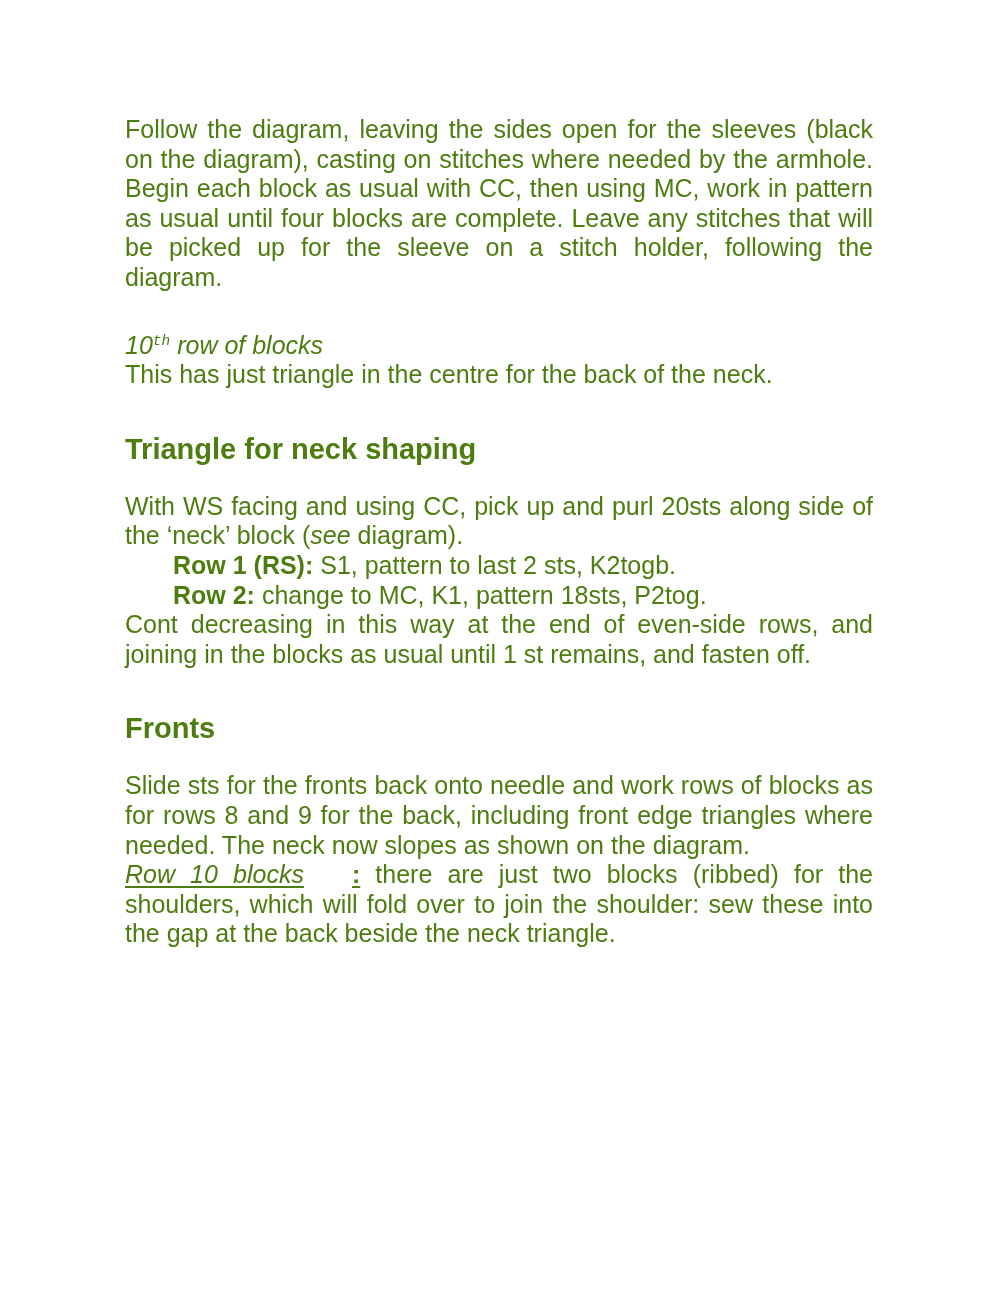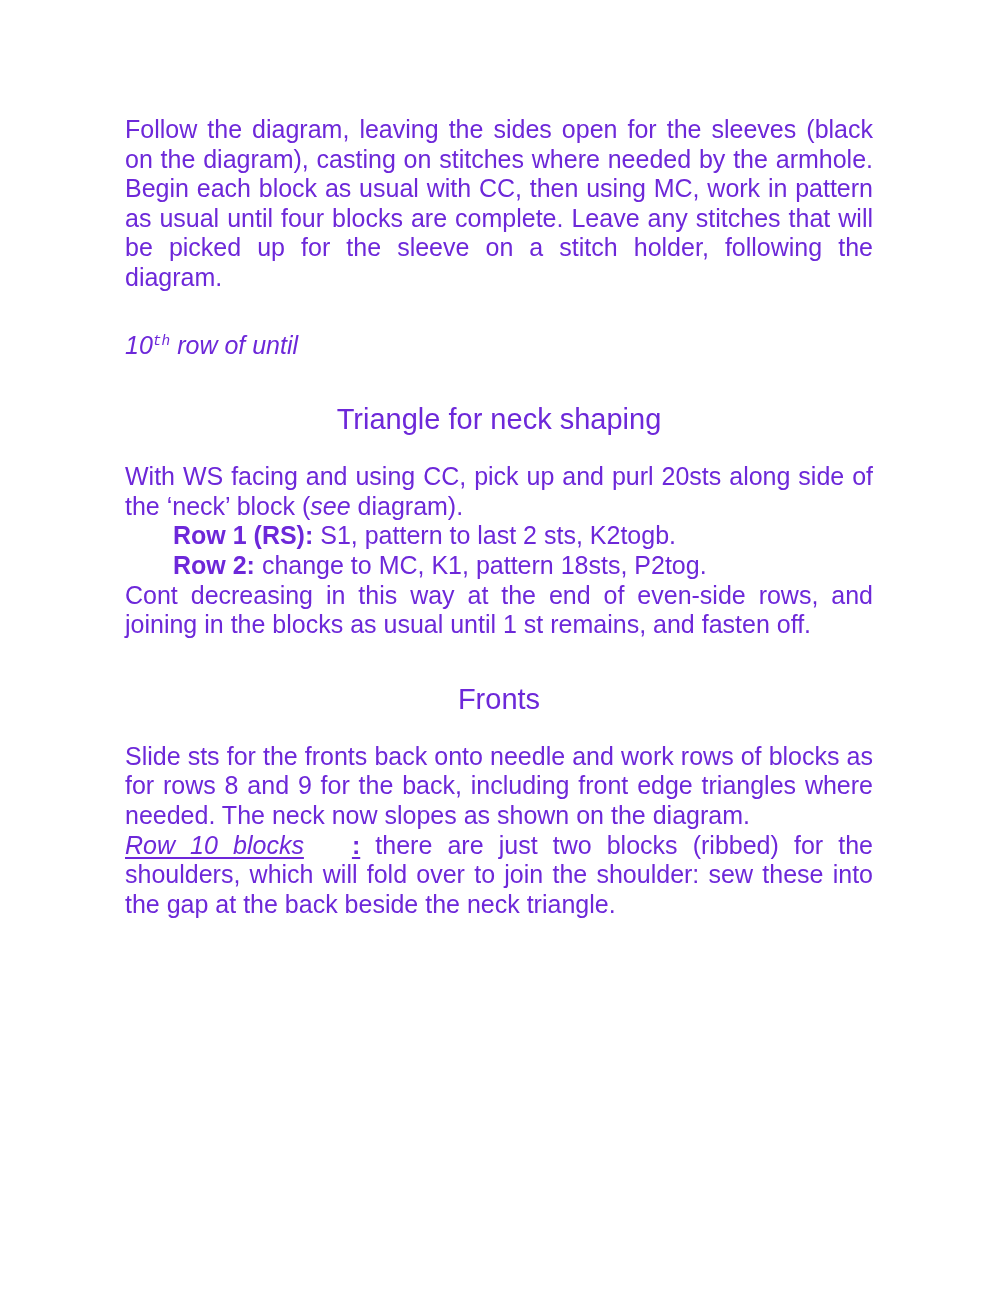--- a/index.html
+++ b/index.html
@@ -5,21 +5,21 @@
   html, body {
     margin: 0;
     padding: 0;
     background: #ffffff;
   }
   .page {
     position: relative;
     width: 999px;
     height: 1293px;
     background: #ffffff;
-    color: #6d28d9;
+    color: #4d7c0f;
     font-family: "Liberation Sans", sans-serif;
     overflow: hidden;
     box-sizing: border-box;
     padding: 115px 126px 0 125px;
   }
   .doc {
     width: 748px;
   }
   .body-par {
     font-size: 25px;
@@ -30,42 +30,42 @@
   }
   .sub-par {
     font-size: 25px;
     line-height: 29.6px;
     text-align: left;
     margin: 38px 0 0 0;
   }
   .sec-heading {
     font-size: 29px;
     line-height: 34px;
-    font-weight: 400;
+    font-weight: 700;
     margin: 42px 0 0 0;
-    text-align: center;
+    text-align: left;
   }
   .after-heading {
     margin-top: 26px;
   }
   
   .st-b { font-weight: bold; margin-left: 48px; }
   .st-i { font-style: italic; }
   .st-u { text-decoration: underline; text-underline-offset: 3px; }
   .st-sup { vertical-align: super; font-size: 0.58em; line-height: 0; font-family: Liberation Mono, monospace; }
 </style>
 </head>
 <body>
 
 <div class="page">
   <div class="doc">
 
     <p class="body-par"><span>Follow the diagram, leaving the sides open for the sleeves (black on the diagram), casting on stitches where needed by the armhole. Begin each block as usual with CC, then using MC, work in pattern as usual until four blocks are complete. Leave any stitches that will be picked up for the sleeve on a stitch holder, following the diagram.</span></p>
 
-    <p class="sub-par"><span class="st-i">10</span><span class="st-i st-sup">th</span><span class="st-i"> row of until</span><br></p>
+    <p class="sub-par"><span class="st-i">10</span><span class="st-i st-sup">th</span><span class="st-i"> row of blocks</span><br><span>This has just triangle in the centre for the back of the neck.</span></p>
 
     <h2 class="sec-heading">Triangle for neck shaping</h2>
 
     <p class="body-par after-heading"><span>With WS facing and using CC, pick up and purl 20sts along side of the ‘neck’ block (</span><span class="st-i">see</span><span> diagram).</span><br><span class="st-b">Row 1 (RS):</span><span> S1, pattern to last 2 sts, K2togb.</span><br><span class="st-b">Row 2:</span><span> change to MC, K1, pattern 18sts, P2tog.</span><br><span>Cont decreasing in this way at the end of even-side rows, and joining in the blocks as usual until 1 st remains, and fasten off.</span></p>
 
     <h2 class="sec-heading">Fronts</h2>
 
     <p class="body-par after-heading"><span>Slide sts for the fronts back onto needle and work rows of blocks as for rows 8 and 9 for the back, including front edge triangles where needed. The neck now slopes as shown on the diagram.</span><br><span class="st-i st-u">Row 10 blocks</span><span class="st-b st-u">:</span><span> there are just two blocks (ribbed) for the shoulders, which will fold over to join the shoulder: sew these into the gap at the back beside the neck triangle.</span></p>
 
 

